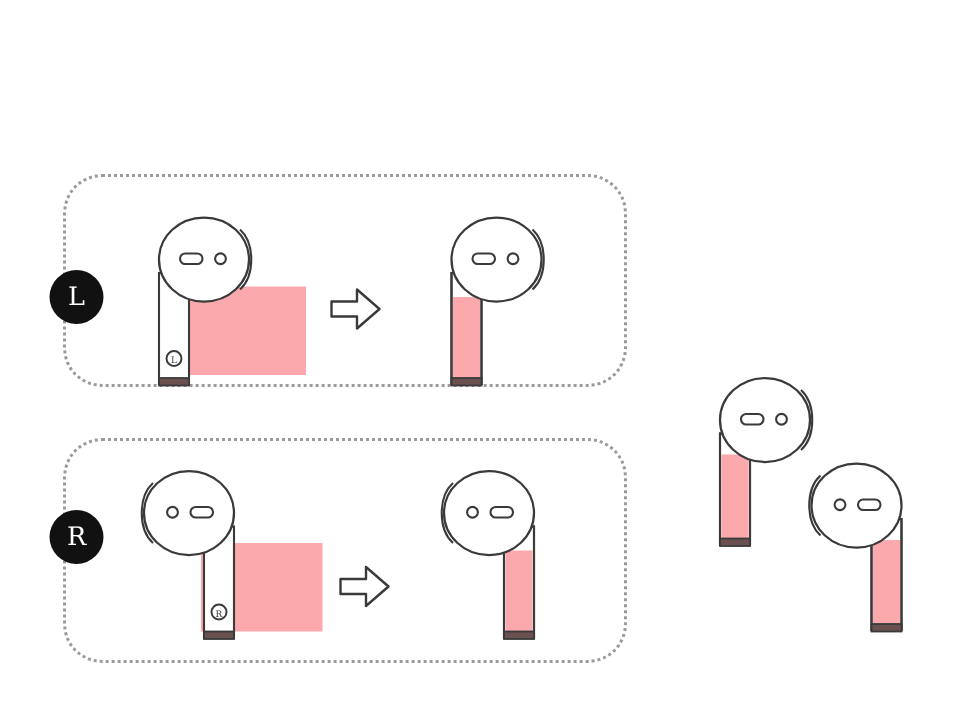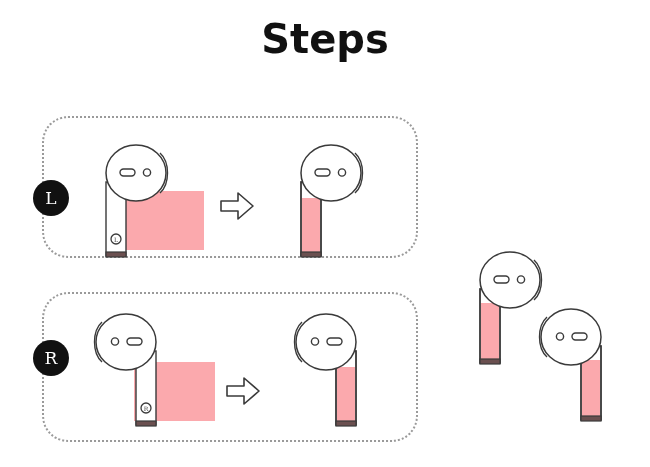--- a/index.html
+++ b/index.html
@@ -92,21 +92,20 @@
     height: 32px;
   }
   #arrow-L { left: 219px; top: 190px; }
   #arrow-R { left: 225px; top: 375px; }
 </style>
 </head>
 <body>
 
 <div id="stage">
 
-  <div class="page-title">Steps</div>
 
   <div class="step-panel" id="panel-L"></div>
 
   <div class="side-badge" id="badge-L">
     <span>L</span>
   </div>
 
   <div class="swipe-rect" id="rect-L"></div>
 
   <div class="earbud" style="left:98px; top:136px;">

